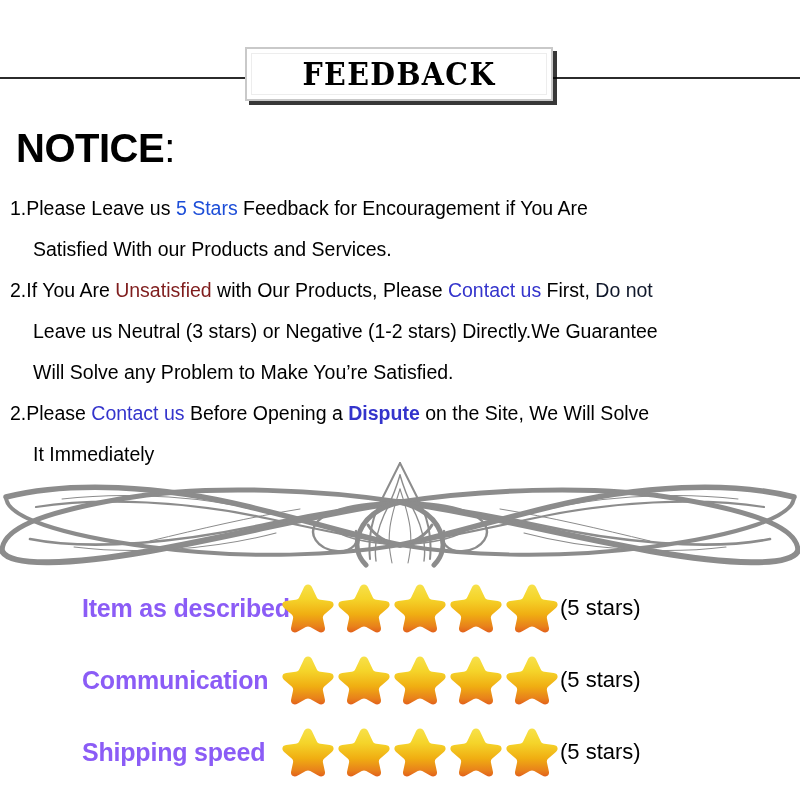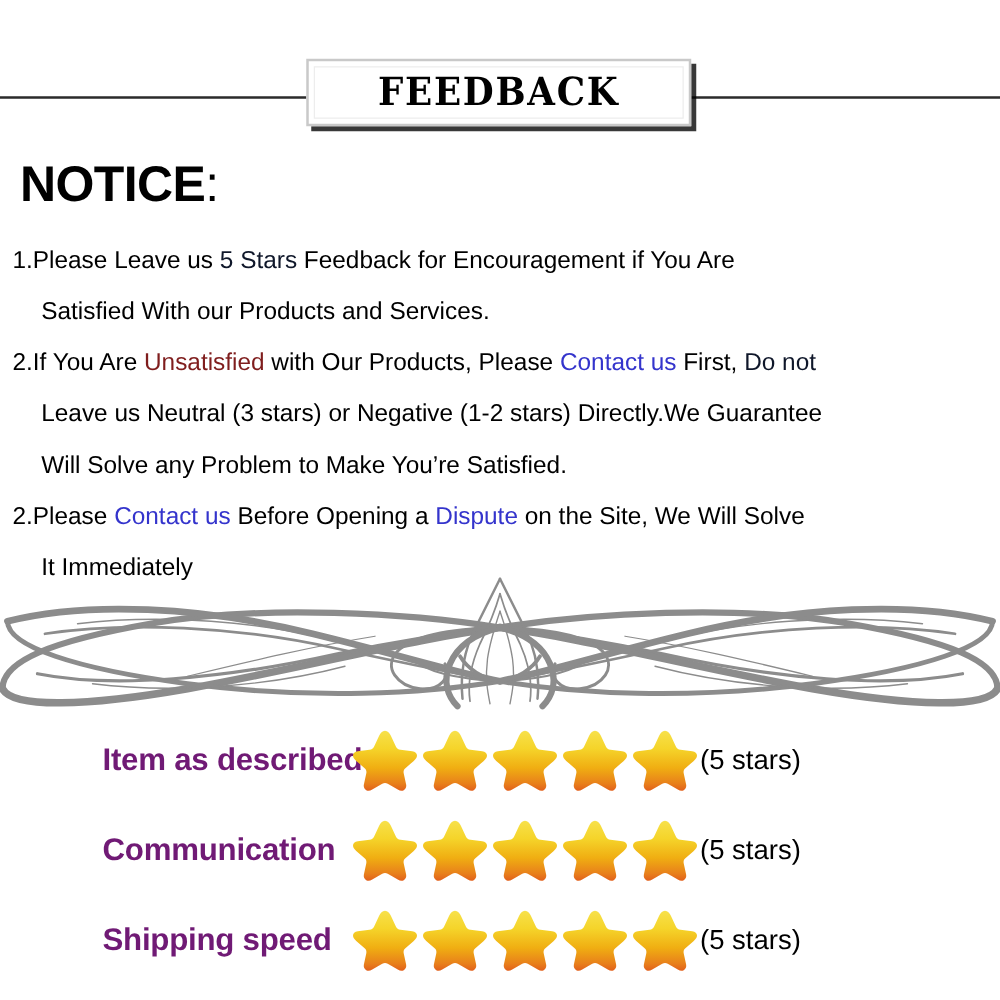--- a/index.html
+++ b/index.html
@@ -109,21 +109,21 @@
     display: flex;
     align-items: center;
   }
   .rating-label {
     width: 282px;
     padding-left: 82px;
     box-sizing: border-box;
     font-size: 25px;
     font-weight: 700;
     letter-spacing: -0.2px;
-    color: #701a75;
+    color: #8b5cf6;
     white-space: nowrap;
   }
   .stars {
     display: flex;
     align-items: center;
     gap: 4px;
   }
   .star-svg { display: block; }
   .stars-note {
     font-size: 22px;
@@ -142,26 +142,26 @@
     <div class="banner-inner"></div>
     <div class="banner-title">FEEDBACK</div>
   </div>
 </div>
 
 <div class="notice-heading">
   <span>NOTICE</span><span class="colon">:</span>
 </div>
 
 <div class="notice-list" id="notice-list">
-    <div class="notice-line"><span>1.Please Leave us  </span><span class="hl" style="color: #0f172a;">5 Stars</span><span>  Feedback for  Encouragement  if You Are</span></div>
+    <div class="notice-line"><span>1.Please Leave us  </span><span class="hl" style="color: #1d4ed8;">5 Stars</span><span>  Feedback for  Encouragement  if You Are</span></div>
     <div class="notice-line indent"><span>Satisfied With our Products and Services.</span></div>
     <div class="notice-line"><span>2.If You Are </span><span class="hl" style="color: #7f1d1d;">Unsatisfied</span><span> with Our Products, Please </span><span class="hl" style="color: rgb(52, 52, 204);">Contact us</span><span> First, </span><span class="hl" style="color: #0f172a; text-align: right;">Do not</span></div>
     <div class="notice-line indent"><span>Leave us Neutral (3 stars) or Negative (1-2 stars) Directly.We Guarantee</span></div>
     <div class="notice-line indent"><span>Will Solve any Problem to Make You’re  Satisfied.</span></div>
-    <div class="notice-line"><span>2.Please </span><span class="hl" style="color: rgb(52, 52, 204);">Contact us</span><span> Before Opening a </span><span class="hl" style="color: rgb(52, 52, 204);">Dispute</span><span> on the Site, We Will Solve</span></div>
+    <div class="notice-line"><span>2.Please </span><span class="hl" style="color: rgb(52, 52, 204);">Contact us</span><span> Before Opening a </span><span class="hl" style="color: rgb(52, 52, 204); font-weight: bold;">Dispute</span><span> on the Site, We Will Solve</span></div>
     <div class="notice-line indent"><span>It Immediately</span></div>
   </div>
 
 <div class="ornament">
   <svg width="800" height="115" viewBox="0 0 800 115" xmlns="http://www.w3.org/2000/svg">
     <g id="orn-half" fill="none" stroke="#8C8C8C" stroke-linecap="round">
 
       <path d="M2,96 C10,112 70,110 150,96 C250,78 330,56 400,47" stroke-width="6"></path>
       <path d="M2,96 C2,74 40,58 120,44 C210,28 330,36 400,47" stroke-width="5"></path>
 

